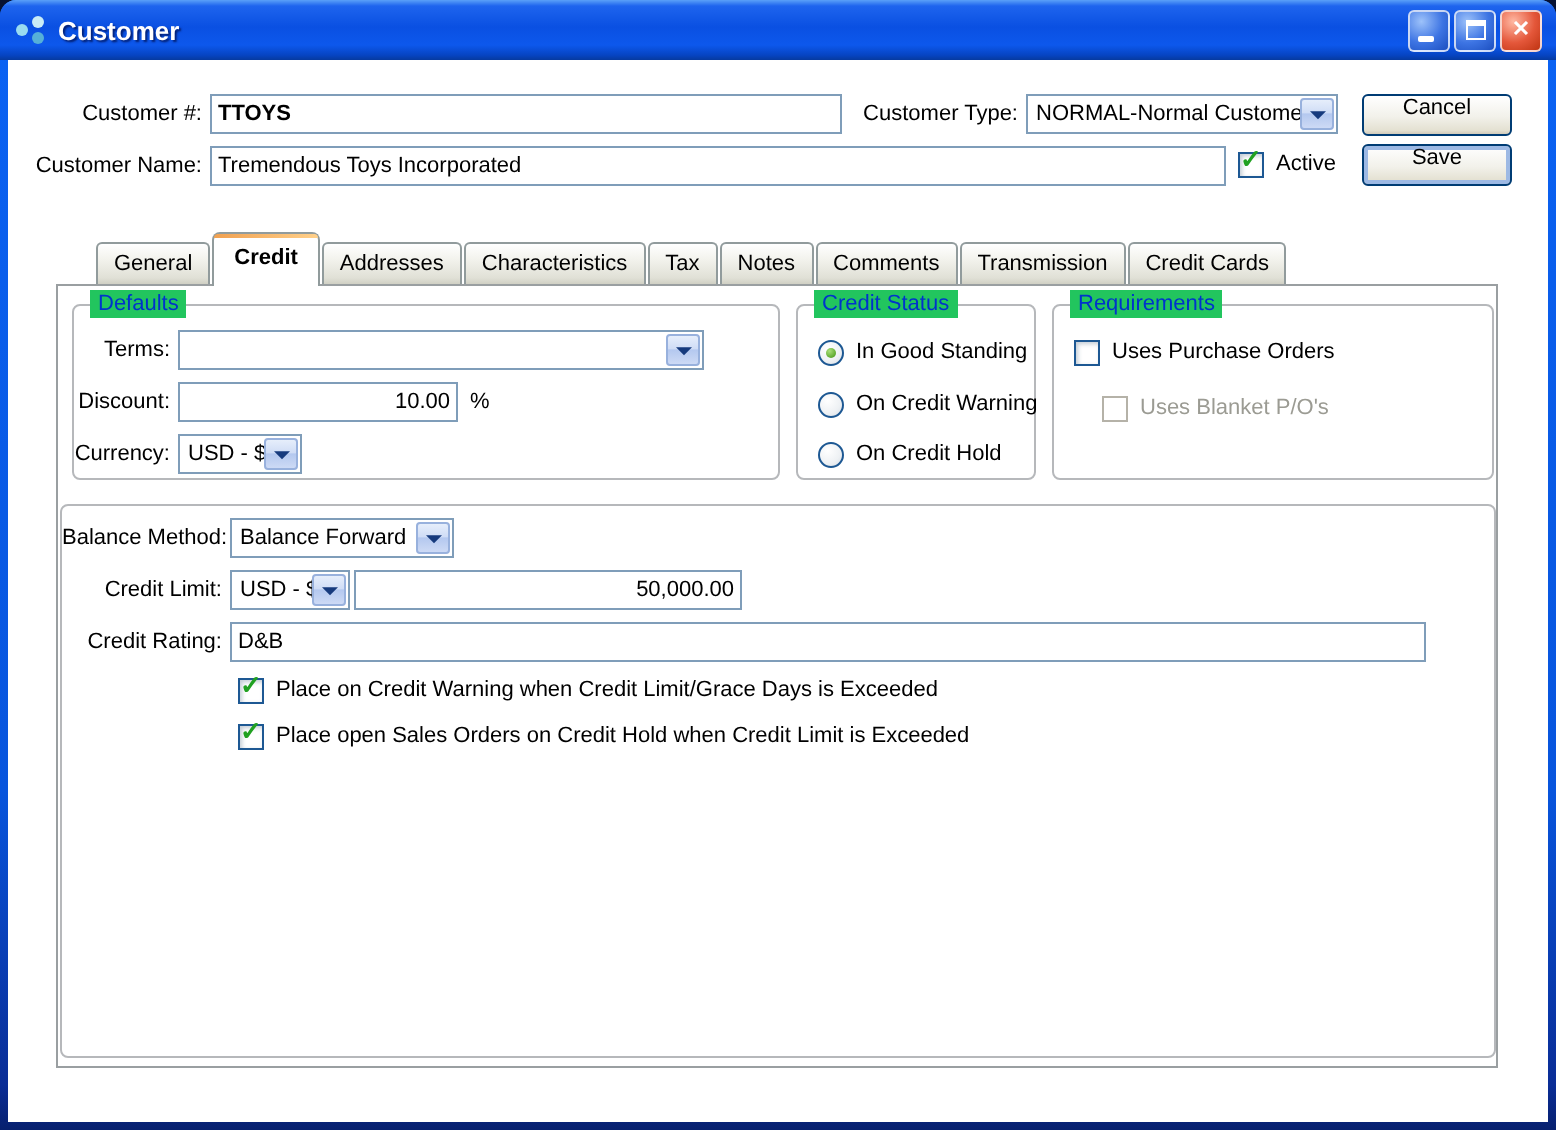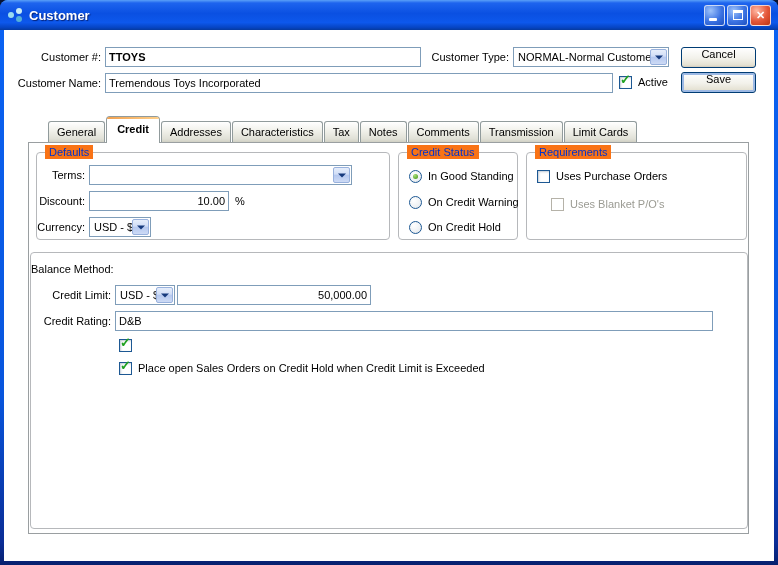--- a/index.html
+++ b/index.html
@@ -41,21 +41,21 @@
   .opt{position:absolute;display:flex;align-items:center;gap:6px;height:15px;line-height:13px;white-space:nowrap;}
   .dislab{color:#9b9b93;}
   .pane{position:absolute;left:24px;top:112px;width:721px;height:392px;border:1px solid #9a9fa1;background:#fff;}
   .tabs{position:absolute;left:24px;top:86px;height:27px;display:flex;align-items:flex-end;margin-left:20px;}
   .tab{height:21px;margin:0 1px 1px 0;padding:0 8px;line-height:20px;border:1px solid #919b9c;border-bottom:none;border-radius:3px 3px 0 0;cursor:pointer;white-space:nowrap;
     background:linear-gradient(180deg,#ffffff 0%,#f2f2ec 40%,#e0e0d6 85%,#d0d0c4 100%);}
   .tab.active{height:27px;margin-bottom:0;padding:0 10px;line-height:25px;background:#fff;font-weight:bold;border-radius:4px 4px 0 0;position:relative;}
   .tab.active::before{content:"";position:absolute;top:0;left:0;right:0;height:2px;border-radius:4px 4px 0 0;
     background:linear-gradient(90deg,#f0a050,#ffd08a);}
   .group,.box{position:absolute;border:1px solid #b6b8bb;border-radius:4px;background:#fff;}
-  .legend{position:absolute;top:-8px;left:8px;background:#f97316;padding:0 4px;color:#0033cc;line-height:14px;white-space:nowrap;}
+  .legend{position:absolute;top:-8px;left:8px;background:#22c55e;padding:0 4px;color:#0033cc;line-height:14px;white-space:nowrap;}
 </style>
 </head>
 <body>
 
 <div class="window">
   <div class="titlebar">
     <span class="appicon"></span>
     <span class="title">Customer</span>
     <span class="winbtns">
       <span class="wbtn minb">
@@ -95,21 +95,21 @@
 
     <div class="tabs">
       <div class="tab">General</div>
       <div class="tab active">Credit</div>
       <div class="tab">Addresses</div>
       <div class="tab">Characteristics</div>
       <div class="tab">Tax</div>
       <div class="tab">Notes</div>
       <div class="tab">Comments</div>
       <div class="tab">Transmission</div>
-      <div class="tab">Limit Cards</div>
+      <div class="tab">Credit Cards</div>
     </div>
 
     <div class="group" style="left:32px;top:122px;width:354px;height:88px">
       <div class="legend">Defaults</div>
       <div class="lab r" style="left:4px;top:12px;width:44px">Terms:</div>
       <div class="combo" style="left:52px;top:12px;width:263px">
         <span class="cbtn">
             <span class="carr"></span>
           </span>
       </div>
@@ -148,37 +148,44 @@
         <span>Uses Purchase Orders</span>
       </div>
       <div class="opt" style="left:24px;top:44px">
         <span class="cb dis"></span>
         <span class="dislab">Uses Blanket P/O's</span>
       </div>
     </div>
 
     <div class="box" style="left:26px;top:222px;width:718px;height:277px">
       <div class="lab r" style="left:0;top:6px;width:80px">Balance Method:</div>
+      <div class="combo" style="left:84px;top:6px;width:112px">
+        <span class="cval">Balance Forward</span>
+        <span class="cbtn">
+            <span class="carr"></span>
+          </span>
+      </div>
 
       <div class="lab r" style="left:0;top:32px;width:80px">Credit Limit:</div>
       <div class="combo" style="left:84px;top:32px;width:60px">
         <span class="cval">USD - $</span>
         <span class="cbtn">
             <span class="carr"></span>
           </span>
       </div>
       <input class="tinput num" style="left: 146px; top: 32px; width: 194px;" value="50,000.00">
 
       <div class="lab r" style="left:0;top:58px;width:80px">Credit Rating:</div>
       <input class="tinput" style="left: 84px; top: 58px; width: 598px;" value="D&amp;B">
 
       <div class="opt" style="left:88px;top:85px">
         <span class="cb">
             <span class="chk">✓</span>
           </span>
+        <span>Place on Credit Warning when Credit Limit/Grace Days is Exceeded</span>
       </div>
       <div class="opt" style="left:88px;top:108px">
         <span class="cb">
             <span class="chk">✓</span>
           </span>
         <span>Place open Sales Orders on Credit Hold when Credit Limit is Exceeded</span>
       </div>
     </div>
 
   </div>

